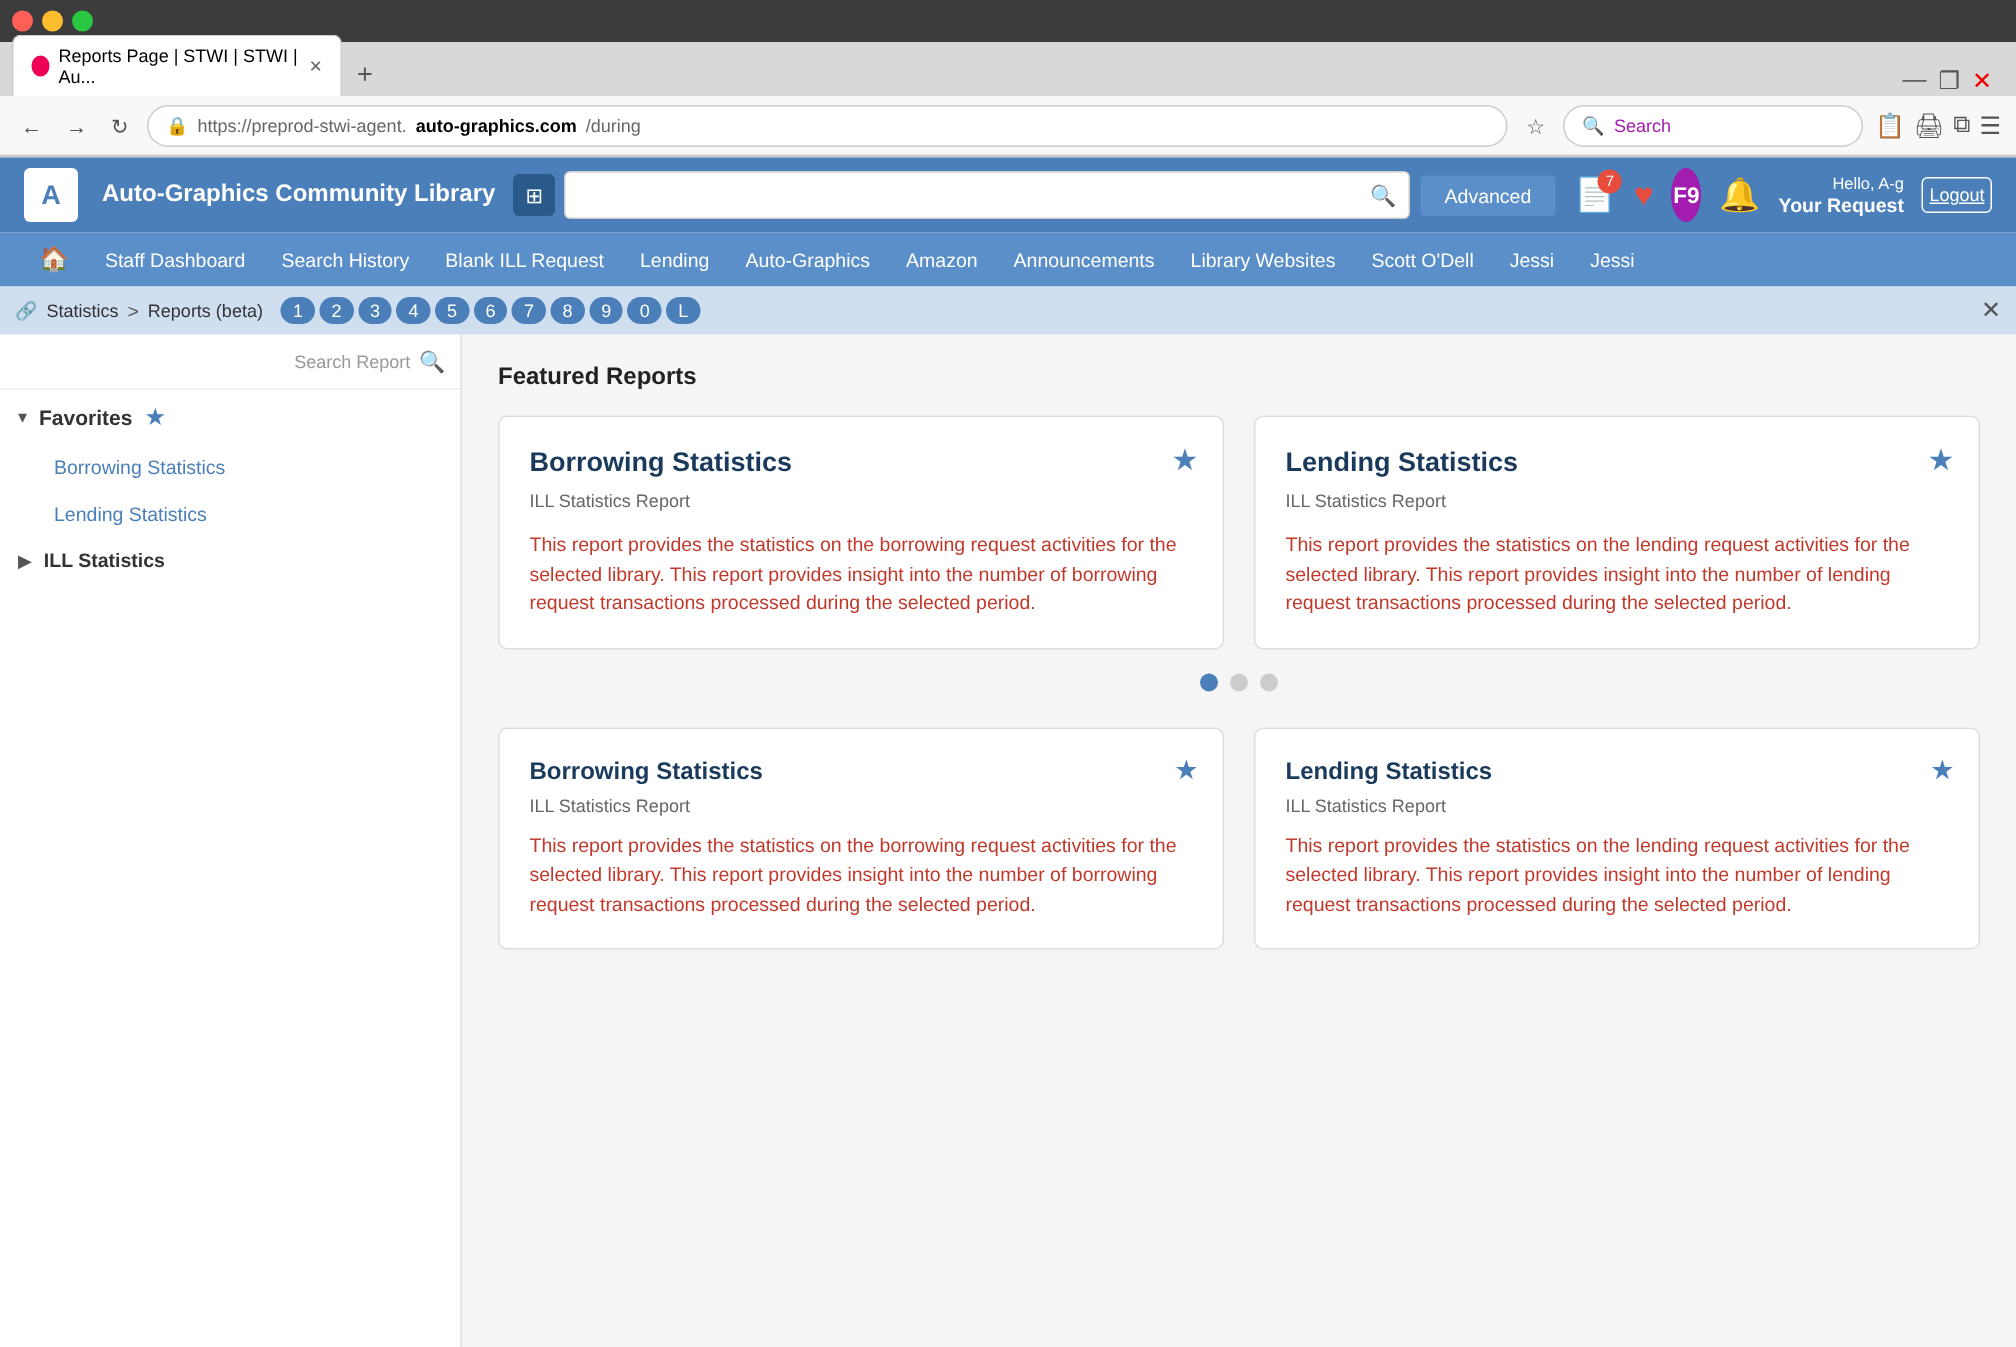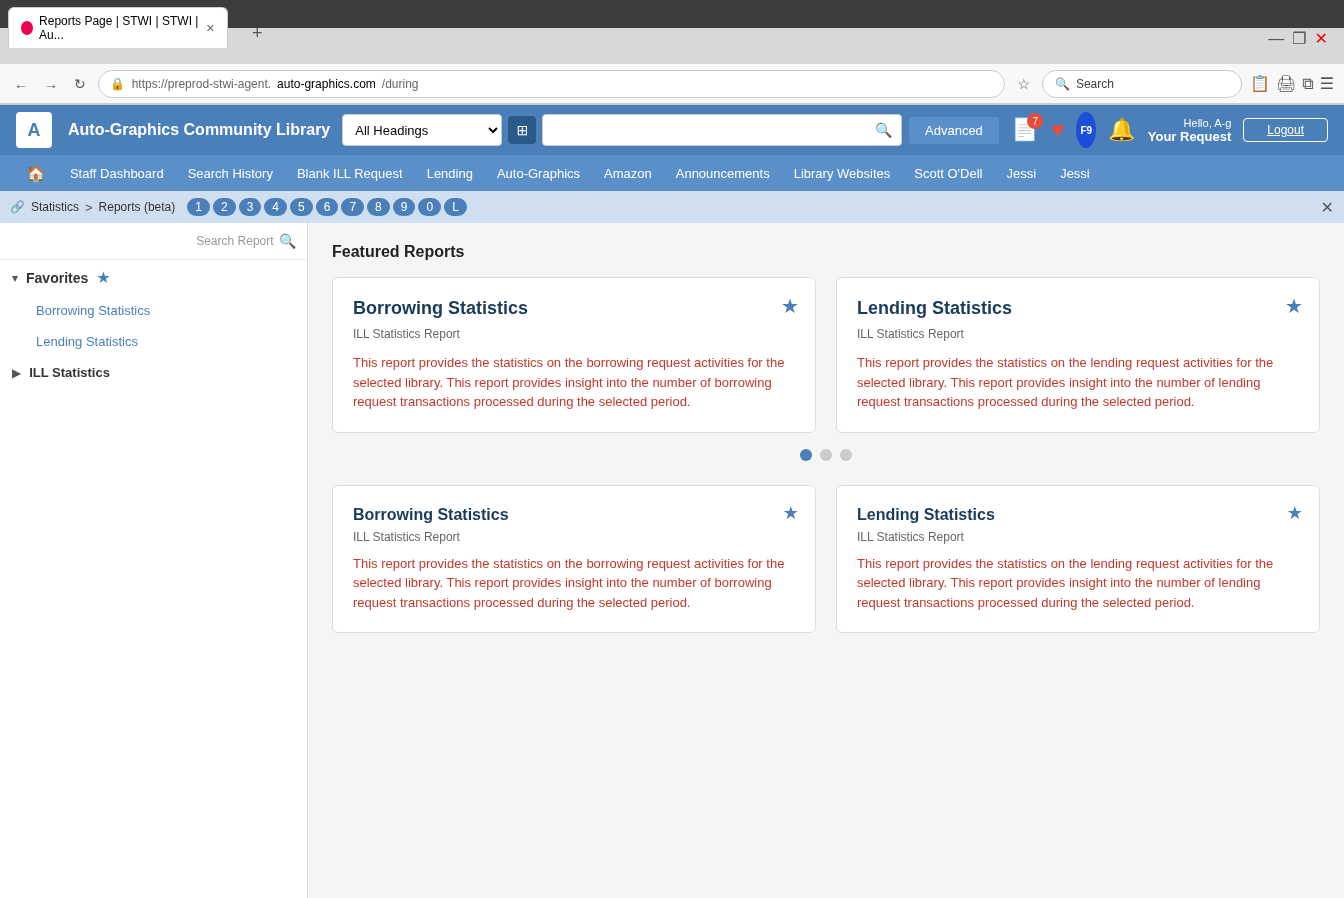--- a/index.html
+++ b/index.html
@@ -5,21 +5,21 @@
     * { box-sizing: border-box; margin: 0; padding: 0; }
     body { font-family: Arial, sans-serif; font-size: 13px; background: #f0f0f0; overflow: hidden; width: 1344px; height: 898px; }
 
     
     .browser-chrome { background: #e8e8e8; border-bottom: 1px solid #ccc; }
     .title-bar { background: #3c3c3c; height: 28px; display: flex; align-items: center; padding: 0 8px; gap: 6px; }
     .title-bar-btn { width: 14px; height: 14px; border-radius: 50%; border: none; cursor: pointer; }
     .btn-close { background: #ff5f57; }
     .btn-min { background: #febc2e; }
     .btn-max { background: #28c840; }
-    .tab-bar { background: #d8d8d8; height: 36px; display: flex; align-items: flex-end; padding: 16px 8px; gap: 16px; }
+    .tab-bar { background: #d8d8d8; height: 36px; display: flex; align-items: flex-end; padding: 0 8px; gap: 2px; }
     .browser-tab { background: #fff; border-radius: 6px 6px 0 0; padding: 6px 12px; font-size: 12px; display: flex; align-items: center; gap: 6px; max-width: 220px; border: 1px solid #ccc; border-bottom: none; }
     .browser-tab .tab-favicon { width: 14px; height: 14px; background: #e05; border-radius: 50%; }
     .browser-tab .tab-close { margin-left: auto; cursor: pointer; color: #666; font-size: 11px; }
     .new-tab-btn { background: none; border: none; cursor: pointer; font-size: 18px; color: #555; padding: 4px 8px; }
     .address-bar { background: #f8f8f8; height: 40px; display: flex; align-items: center; padding: 0 10px; gap: 8px; border-bottom: 1px solid #ccc; }
     .nav-btn { background: none; border: none; cursor: pointer; font-size: 14px; color: #555; padding: 4px; }
     .url-bar { flex: 1; height: 28px; border: 1px solid #ccc; border-radius: 14px; padding: 0 12px; font-size: 12px; background: #fff; display: flex; align-items: center; gap: 6px; }
     .browser-search { width: 200px; height: 28px; border: 1px solid #ccc; border-radius: 14px; padding: 0 12px; font-size: 12px; background: #fff; display: flex; align-items: center; gap: 6px; }
     .browser-icons { display: flex; gap: 6px; align-items: center; }
     .browser-icon-btn { background: none; border: none; cursor: pointer; font-size: 16px; color: #555; }
@@ -31,25 +31,25 @@
     .search-bar-container { flex: 1; display: flex; align-items: center; gap: 6px; max-width: 700px; }
     .heading-select { height: 32px; border: 1px solid #ccc; border-radius: 4px; padding: 0 8px; font-size: 13px; background: #fff; min-width: 160px; }
     .db-icon { width: 28px; height: 28px; background: #2a5a8a; border-radius: 4px; display: flex; align-items: center; justify-content: center; color: #fff; font-size: 14px; cursor: pointer; }
     .search-input-wrap { flex: 1; height: 32px; background: #fff; border: 1px solid #ccc; border-radius: 4px; display: flex; align-items: center; padding: 0 8px; }
     .search-input-wrap input { border: none; outline: none; width: 100%; font-size: 13px; }
     .search-mag { color: #666; font-size: 14px; }
     .advanced-btn { background: #5a8fca; color: #fff; border: 1px solid #4a7fba; border-radius: 4px; padding: 6px 16px; font-size: 13px; cursor: pointer; white-space: nowrap; }
     .header-right { margin-left: auto; display: flex; align-items: center; gap: 12px; }
     .header-icon-wrap { position: relative; cursor: pointer; }
     .badge { position: absolute; top: -4px; right: -4px; background: #e74c3c; color: #fff; border-radius: 50%; width: 16px; height: 16px; font-size: 10px; display: flex; align-items: center; justify-content: center; }
-    .f9-badge { background: #1d4ed8; color: #fff; border-radius: 50%; width: 20px; height: 36px; font-size: 10px; display: flex; align-items: center; justify-content: center; font-weight: bold; }
+    .f9-badge { background: #a21caf; color: #fff; border-radius: 50%; width: 20px; height: 36px; font-size: 15px; display: flex; align-items: center; justify-content: center; font-weight: bold; }
     .user-info { color: #fff; font-size: 12px; text-align: right; cursor: pointer; }
     .user-info .greeting { font-size: 11px; }
     .user-info .account { font-size: 13px; font-weight: bold; }
-    .logout-btn { background: none; border: 1px solid #fff; color: #fff; border-radius: 4px; padding: 4px 23px; font-size: 12px; cursor: pointer; text-decoration: underline; }
+    .logout-btn { background: none; border: 1px solid #fff; color: #fff; border-radius: 4px; padding: 4px 4px; font-size: 12px; cursor: pointer; text-decoration: underline; }
 
     
     .nav-bar { background: #5a8fca; padding: 0 16px; height: 36px; display: flex; align-items: center; gap: 4px; }
     .nav-item { color: #fff; font-size: 13px; padding: 6px 10px; cursor: pointer; border-radius: 3px; white-space: nowrap; }
     .nav-home { font-size: 16px; }
 
     
     .breadcrumb-bar { background: #d0dff0; padding: 4px 10px; display: flex; align-items: center; gap: 6px; height: 32px; }
     .breadcrumb-icon { color: #555; font-size: 12px; }
     .breadcrumb-text { font-size: 12px; color: #333; }
@@ -124,47 +124,44 @@
     </div>
   </div>
 
   <div class="address-bar">
     <button class="nav-btn">←</button>
     <button class="nav-btn">→</button>
     <button class="nav-btn">↻</button>
     <div class="url-bar">
       <span style="color:#666;font-size:12px;">🔒</span>
       <span style="font-size:12px;color:#666;">https://preprod-stwi-agent.</span>
-        <span style="font-size:12px;font-weight:normal;color:#000;">auto-graphics.com</span>
+        <span style="font-size:12px;font-weight:bold;color:#000;">auto-graphics.com</span>
         <span style="font-size:12px;color:#666;">/during</span>
     </div>
     <button class="nav-btn">☆</button>
     <div class="browser-search">
       <span style="color:#666;">🔍</span>
-      <span style="font-size:12px;color:#404040;">Search</span>
+      <span style="font-size:12px;color:#a21caf;">Search</span>
     </div>
     <div class="browser-icons">
       <button class="browser-icon-btn">📋</button>
       <button class="browser-icon-btn">🖨</button>
       <button class="browser-icon-btn">⧉</button>
       <button class="browser-icon-btn">☰</button>
     </div>
   </div>
 </div>
 
 <div class="app-header">
   <div class="logo-icon">
     <span style="font-size:18px;font-weight:bold;color:#4a7fba;">A</span>
   </div>
   <span class="app-title">Auto-Graphics Community Library</span>
 
   <div class="search-bar-container">
-    <select class="heading-select">
-      <option>All Headings</option>
-    </select>
     <div class="db-icon">⊞</div>
     <div class="search-input-wrap">
       <input type="text" style="width: 100%;">
       <span class="search-mag">🔍</span>
     </div>
     <button class="advanced-btn">Advanced</button>
   </div>
 
   <div class="header-right">
     <div class="header-icon-wrap">

